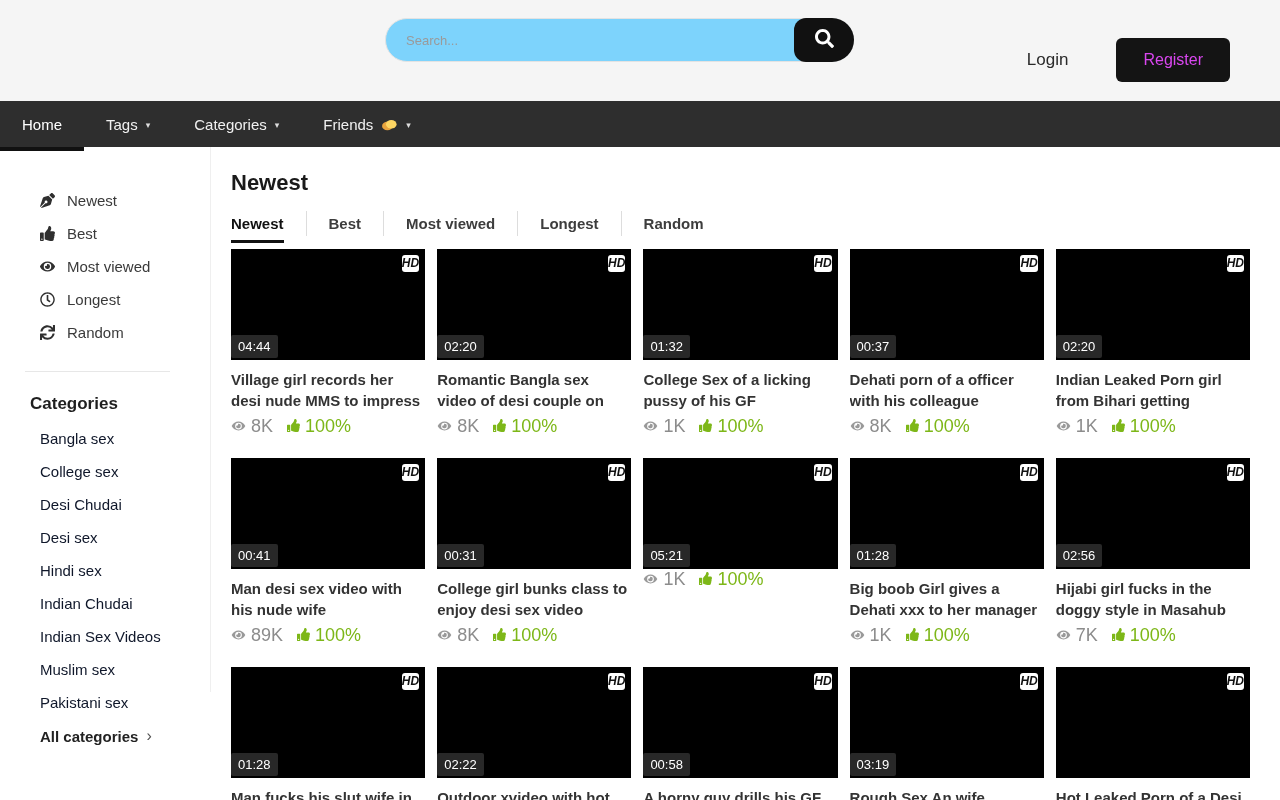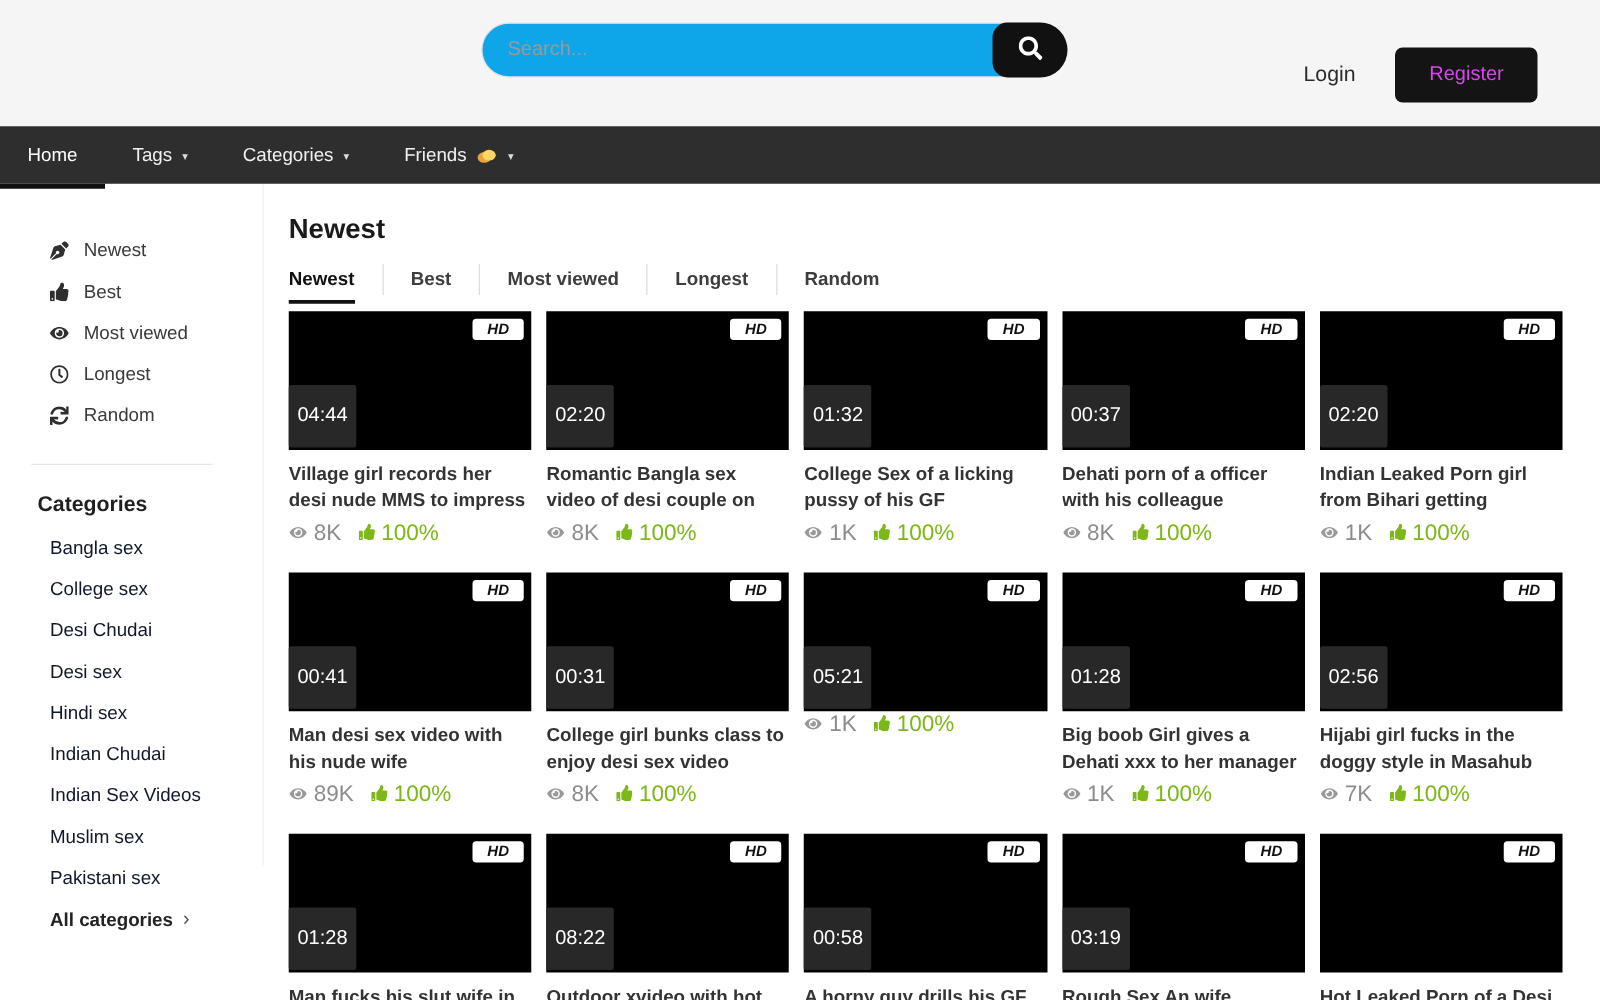--- a/index.html
+++ b/index.html
@@ -3,28 +3,28 @@
 <meta charset="utf-8">
 <style>
   * { box-sizing: border-box; margin: 0; padding: 0; }
   html,body { width:1280px; height:800px; overflow:hidden; background:#fff;
     font-family:"Liberation Sans", sans-serif; }
 
   
   .header { position:relative; height:101px; background:#f5f5f5; }
   .search-wrap { position:absolute; left:385px; top:18px; width:469px; height:44px; }
   .search-input { width:100%; height:44px; border:1px solid #e3e3e3; border-radius:22px;
-    padding:0 75px 0 20px; font-size:16px; color:#444; background:#0ea5e9; outline:none;
+    padding:0 75px 0 20px; font-size:13px; color:#444; background:#7dd3fc; outline:none;
     font-family:"Liberation Sans", sans-serif; }
   .search-input::placeholder { color:#9a9a9a; }
   .search-btn { position:absolute; right:0; top:0; width:60px; height:44px; background:#111;
     border:none; border-radius:12px 22px 22px 12px; display:flex; align-items:center;
     justify-content:center; cursor:pointer; }
   .search-btn svg { width:19px; height:19px; fill:#fff; }
-  .auth { position:absolute; right:50px; top:38px; display:flex; align-items:center; gap:32px; }
+  .auth { position:absolute; right:50px; top:38px; display:flex; align-items:center; gap:48px; }
   .login { font-size:17px; color:#2a2a2a; cursor:pointer; }
   .register-btn { background:#141414; color:#d946ef; font-size:16px; padding:13px 27px;
     border-radius:6px; border:none; cursor:pointer; font-family:"Liberation Sans", sans-serif; }
 
   
   .navbar { height:46px; background:#2e2e2e; display:flex; position:relative; }
   .nav-item { color:#f1f1f1; font-size:15px; padding:0 22px; display:flex; align-items:center;
     gap:8px; position:relative; cursor:pointer; }
   .nav-item.active { color:#fff; }
   .nav-item.active::after { content:""; position:absolute; left:0; right:0; bottom:-4px;
@@ -53,23 +53,23 @@
     cursor:pointer; }
   .tab:first-child { padding-left:0; }
   .tab + .tab { border-left:1px solid #ddd; }
   .tab.active { color:#111; }
   .tab.active::after { content:""; position:absolute; left:0; right:22px; bottom:-7px;
     height:3px; background:#111; }
   .grid { display:grid; grid-template-columns:repeat(5, 1fr); column-gap:12px; }
   .card { margin-bottom:21px; cursor:pointer; }
   .thumb { height:111px; background:#000; position:relative; }
   .hd-badge { position:absolute; top:6px; right:6px; background:#fff; color:#111;
-    font-weight:bold; font-style:italic; font-size:12px; padding:1px 12px 2px; border-radius:3px; }
+    font-weight:bold; font-style:italic; font-size:12px; padding:1px 0 2px; border-radius:3px; }
   .duration { position:absolute; left:0; bottom:2px; background:rgba(42,42,42,0.95); color:#fff;
-    font-size:16px; padding:16px 7px; border-radius:2px; }
+    font-size:13px; padding:4px 7px; border-radius:2px; }
   .v-title { font-size:15px; font-weight:bold; color:#333; line-height:21px; height:42px;
     overflow:hidden; margin:9px 0 5px; }
   .v-stats { display:flex; align-items:center; font-size:18px; color:#8c8c8c; }
   .views { display:flex; align-items:center; gap:5px; }
   .views svg { width:15px; height:12px; fill:#999; }
   .rating { display:flex; align-items:center; gap:5px; margin-left:14px; }
   .rating svg { width:13px; height:13px; }
 </style>
 </head>
 <body>
@@ -404,21 +404,21 @@
     </div>
     <div class="v-title">Man fucks his slut wife in Dehati sex</div>
     <div class="v-stats">
       
       
     </div>
   </div>
         <div class="card">
     <div class="thumb">
       <span class="hd-badge">HD</span>
-      <span class="duration">08:22</span>
+      <span class="duration">02:22</span>
     </div>
     <div class="v-title">Outdoor xvideo with hot randi</div>
     <div class="v-stats">
       
       
     </div>
   </div>
         <div class="card">
     <div class="thumb">
       <span class="hd-badge">HD</span>

